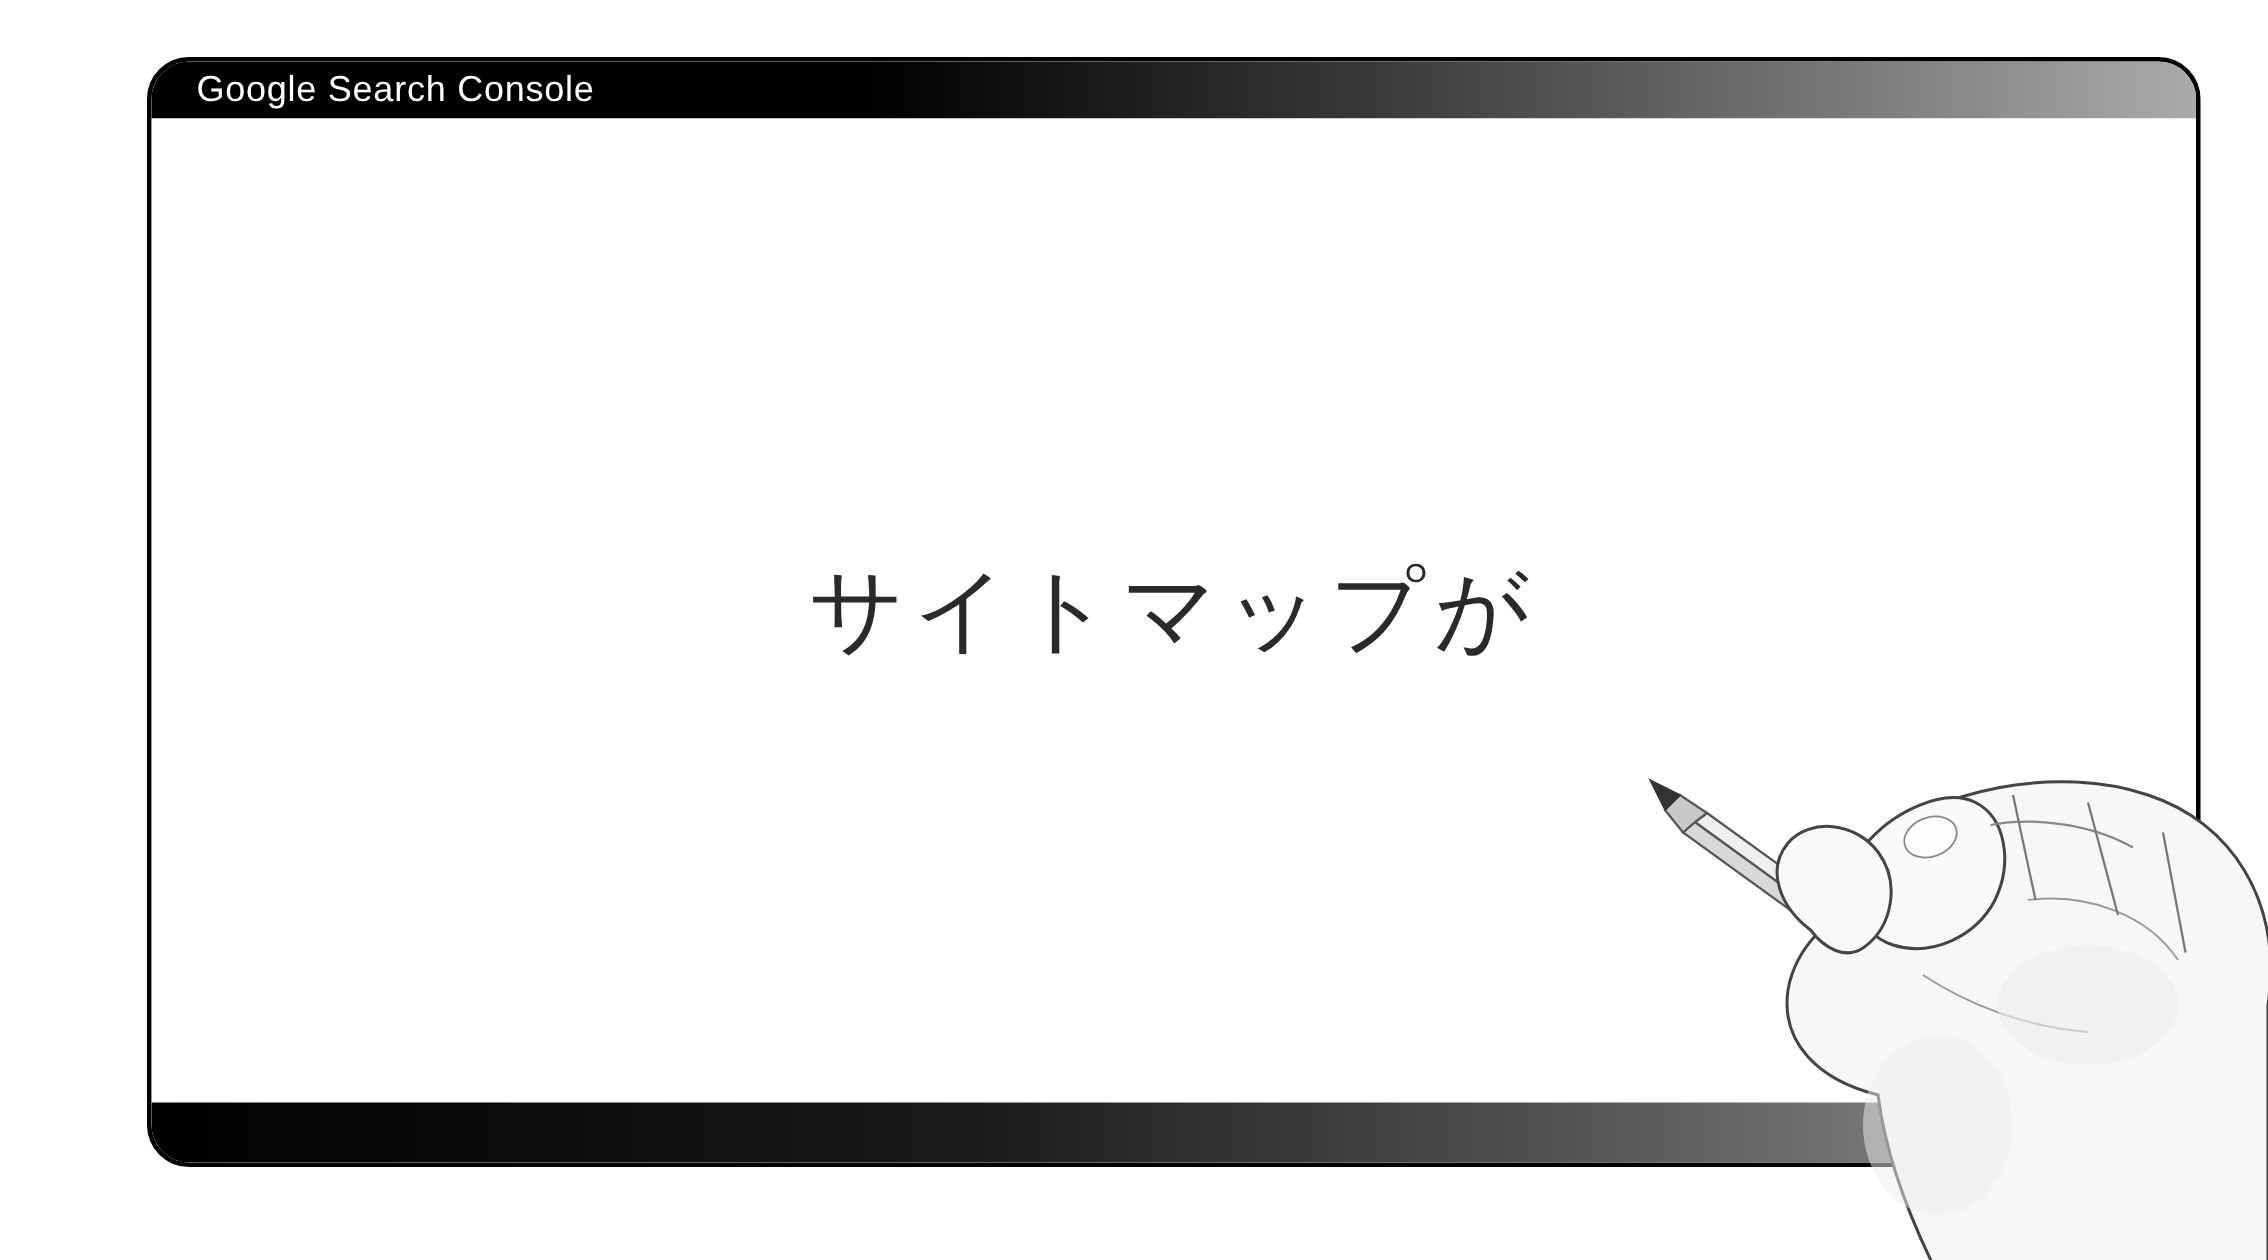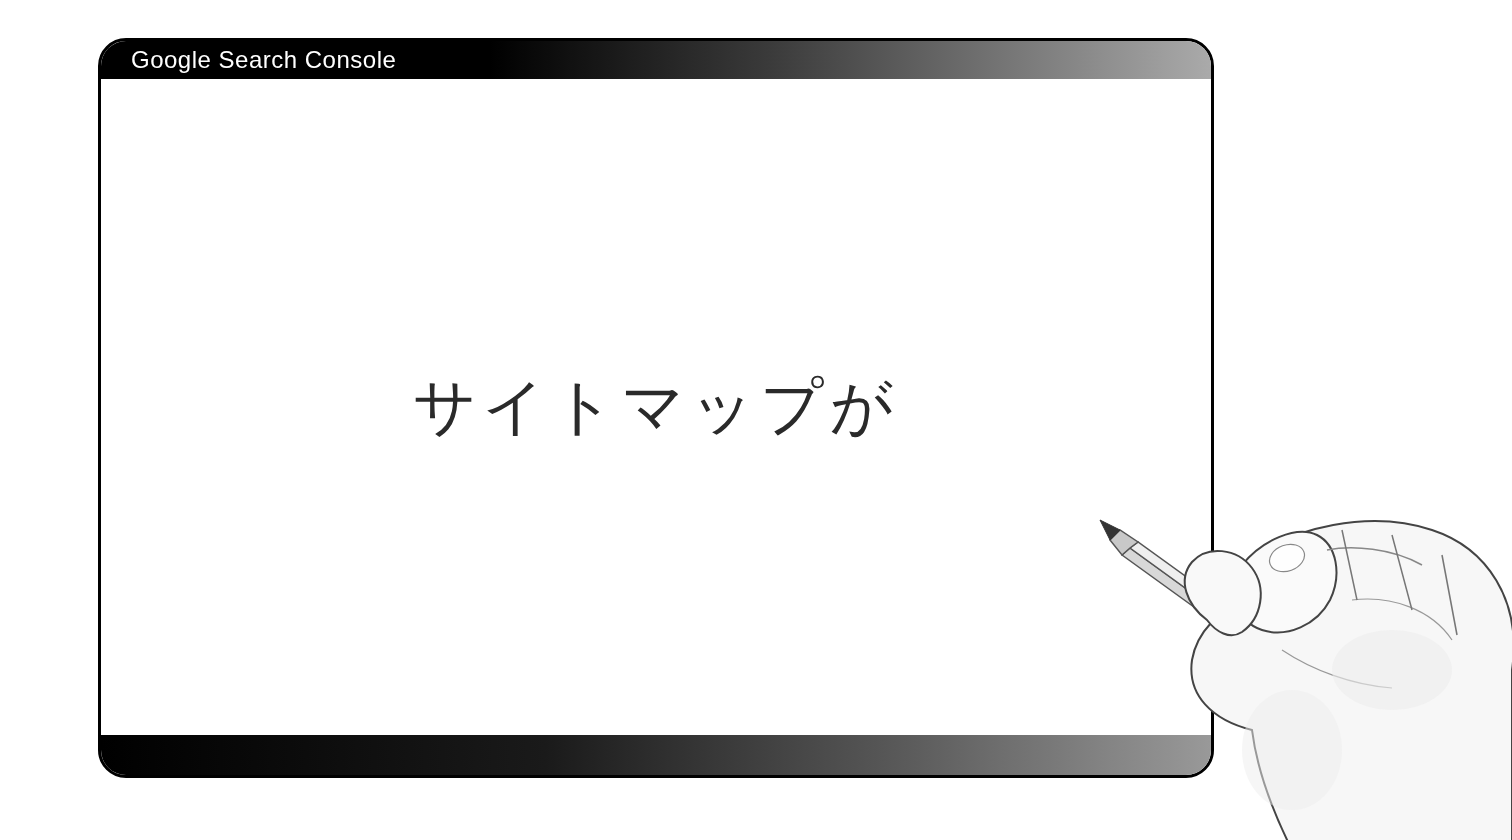--- a/index.html
+++ b/index.html
@@ -8,21 +8,21 @@
       height: 840px;
       background: #ffffff;
       font-family: sans-serif;
       position: relative;
       overflow: hidden;
     }
     .window {
       position: absolute;
       left: 98px;
       top: 38px;
-      width: 1116px;
+      width: 1369px;
       height: 740px;
       border: 3px solid #000;
       border-radius: 28px;
       overflow: hidden;
       background: #fff;
     }
     .titlebar {
       height: 38px;
       background: linear-gradient(to right, #000000 0%, #000000 35%, #3a3a3a 60%, #7f7f7f 85%, #aaaaaa 100%);
       display: flex;

